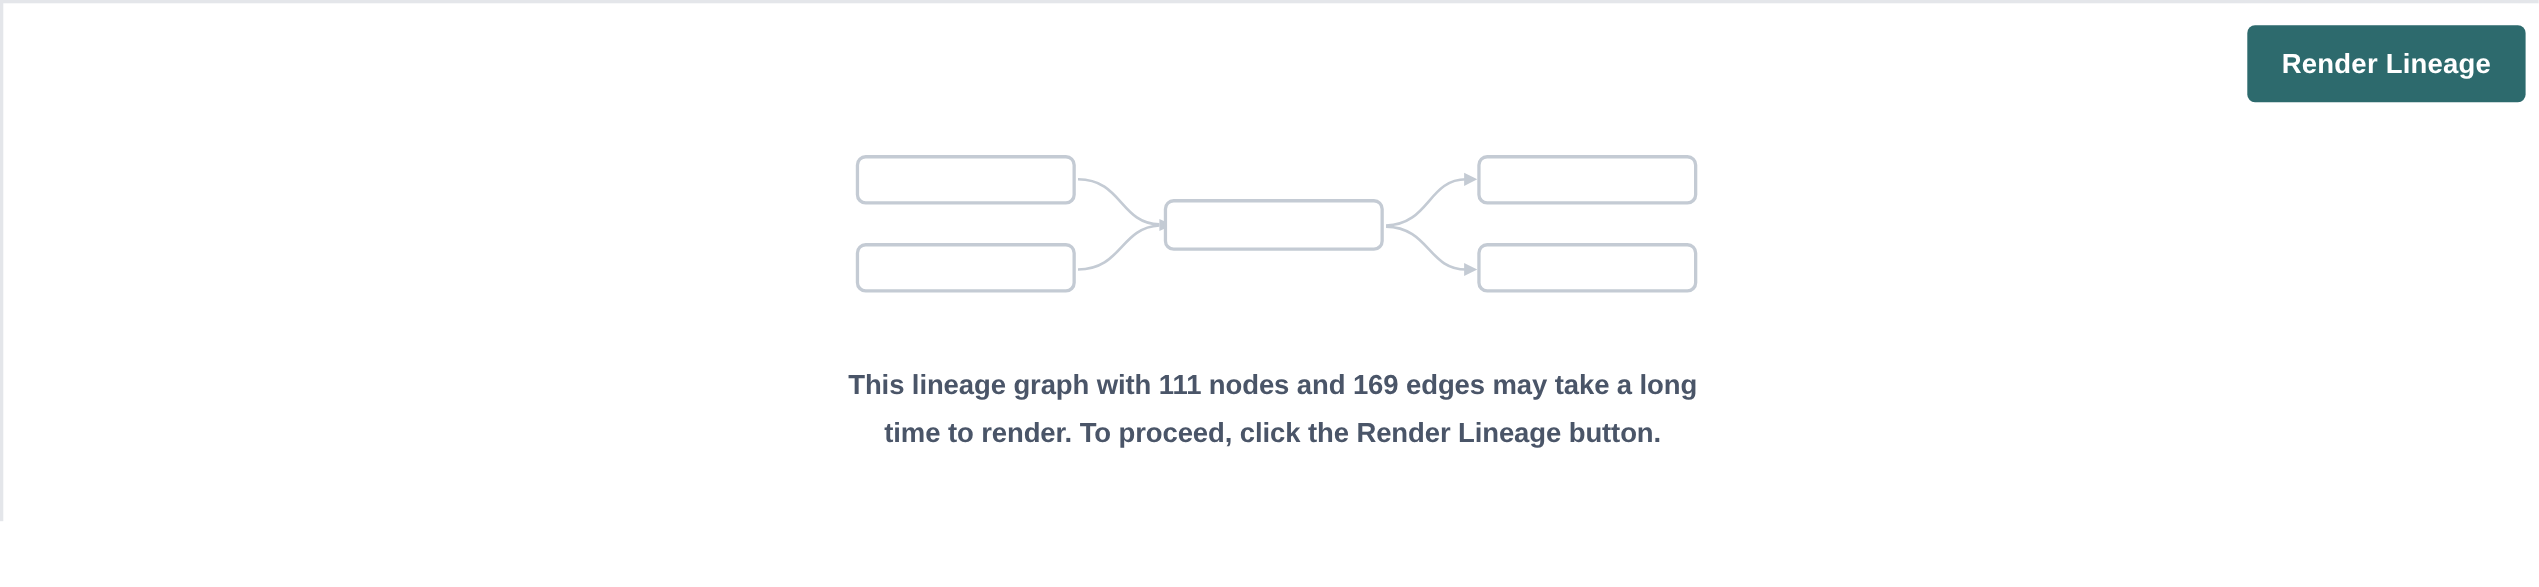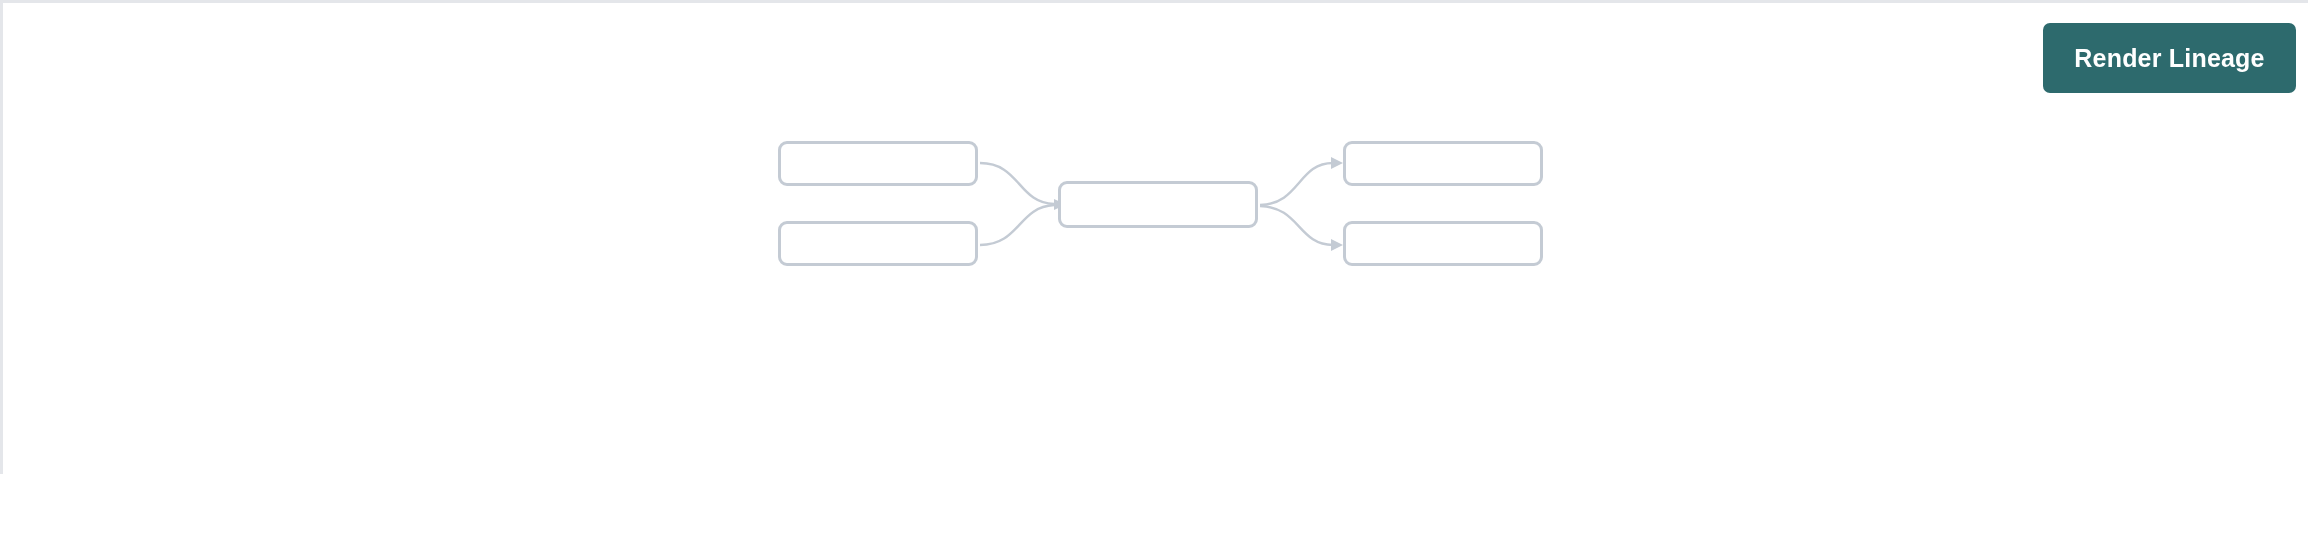--- a/index.html
+++ b/index.html
@@ -132,14 +132,15 @@
       </svg>
 
       <div class="node-box node-l1"></div>
       <div class="node-box node-l2"></div>
       <div class="node-box node-c"></div>
       <div class="node-box node-r1"></div>
       <div class="node-box node-r2"></div>
     </div>
   </div>
 
+  <div class="message">This lineage graph with 111 nodes and 169 edges may take a long time to render. To proceed, click the Render Lineage button.</div>
 
 </div>
 
 </body></html>

